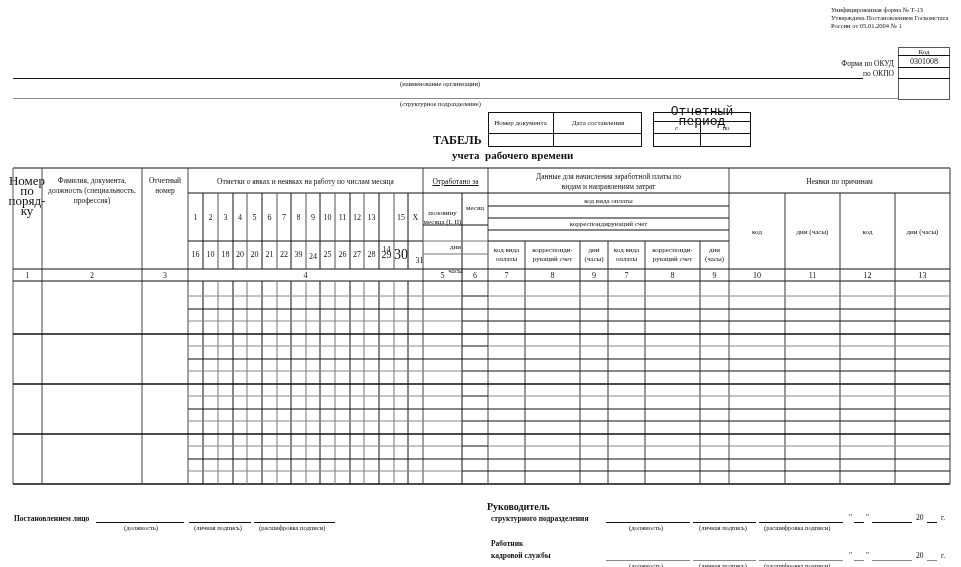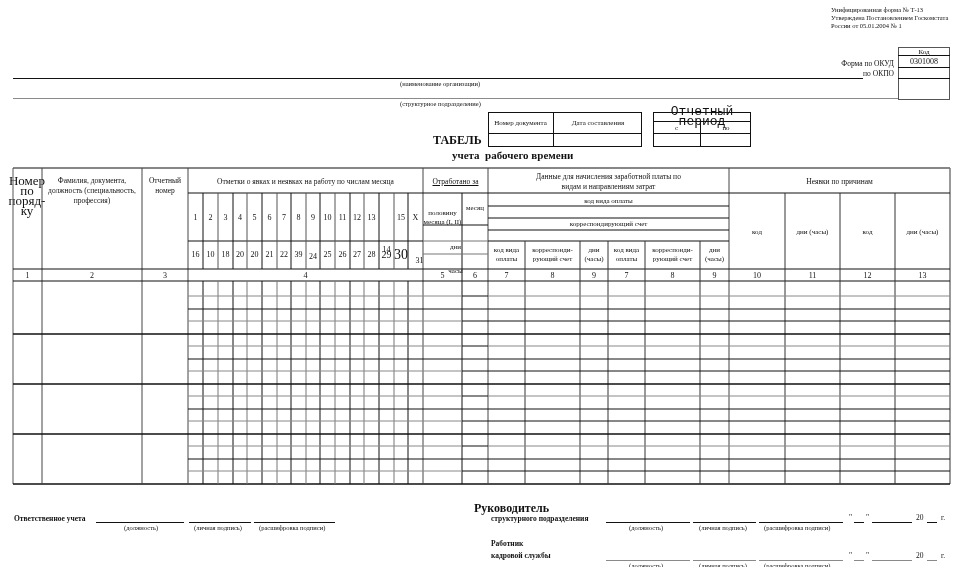--- a/index.html
+++ b/index.html
@@ -256,29 +256,29 @@
     <line x1="188" y1="459" x2="423" y2="459" stroke="#111" stroke-width="1.2"></line>
     <line x1="423" y1="459" x2="462" y2="459" stroke="#111" stroke-width="1"></line>
     <line x1="462" y1="459" x2="488" y2="459" stroke="#111" stroke-width="1"></line>
     <line x1="488" y1="459" x2="950" y2="459" stroke="#111" stroke-width="1"></line>
     <line x1="188" y1="471" x2="423" y2="471" stroke="#888" stroke-width="1"></line>
     <line x1="423" y1="471" x2="462" y2="471" stroke="#888" stroke-width="1"></line>
     <line x1="462" y1="471" x2="488" y2="471" stroke="#111" stroke-width="1"></line>
     <line x1="488" y1="471" x2="950" y2="471" stroke="#111" stroke-width="1"></line>
   </svg>
 
-<div class="abs bold" style="left:14px;top:514px;font-size:7.5px;">Ответственное учета</div>
+<div class="abs bold" style="left:14px;top:514px;font-size:7.5px;">Постановлением лицо</div>
 <div class="line" style="left:96px;top:522px;width:88px;height:1px;"></div>
 <div class="line" style="left:189px;top:522px;width:62px;height:1px;"></div>
 <div class="line" style="left:254px;top:522px;width:81px;height:1px;"></div>
 <div class="abs tiny" style="left:124px;top:524px;">(должность)</div>
 <div class="abs tiny" style="left:194px;top:524px;">(личная подпись)</div>
 <div class="abs tiny" style="left:259px;top:524px;">(расшифровка подписи)</div>
 
-<div class="abs bold" style="left:474px;top:501px;font-size:12px;">Руководитель</div>
+<div class="abs bold" style="left:487px;top:501px;font-size:10px;">Руководитель</div>
 <div class="abs bold" style="left:491px;top:514px;font-size:7.5px;">структурного подразделения</div>
 <div class="line" style="left:606px;top:522px;width:84px;height:1px;"></div>
 <div class="line" style="left:693px;top:522px;width:63px;height:1px;"></div>
 <div class="line" style="left:759px;top:522px;width:84px;height:1px;"></div>
 <div class="abs tiny" style="left:629px;top:524px;">(должность)</div>
 <div class="abs tiny" style="left:699px;top:524px;">(личная подпись)</div>
 <div class="abs tiny" style="left:764px;top:524px;">(расшифровка подписи)</div>
 <div class="abs small" style="left:849px;top:513px;">"</div>
 <div class="line" style="left:854px;top:522px;width:10px;height:1px;"></div>
 <div class="abs small" style="left:866px;top:513px;">"</div>

